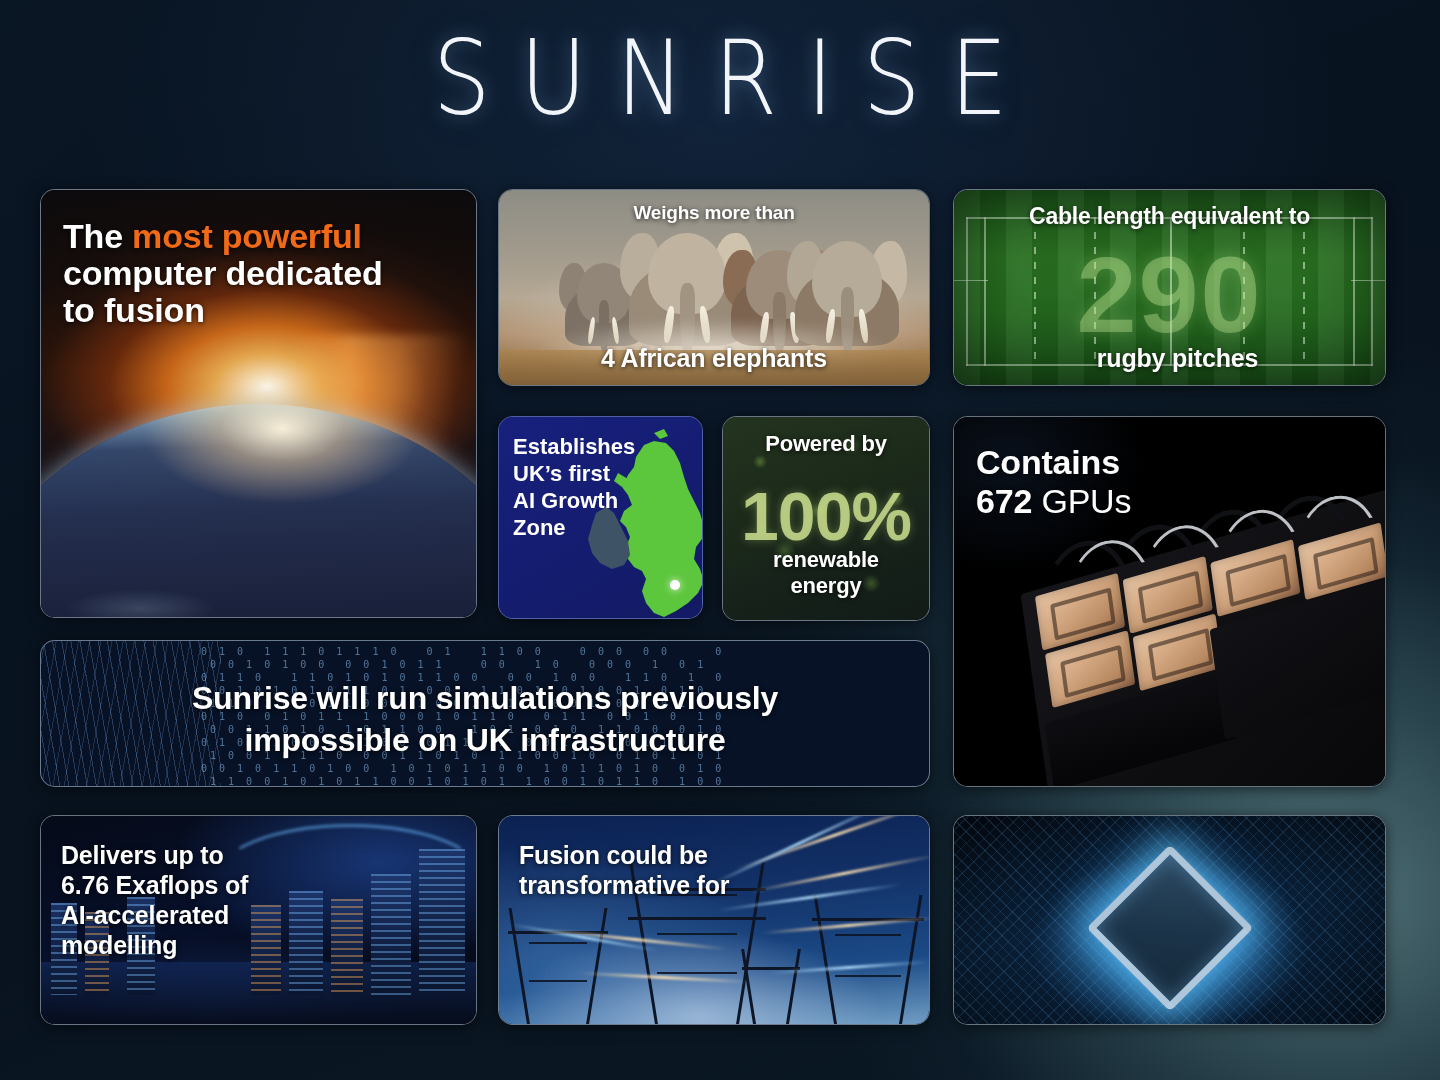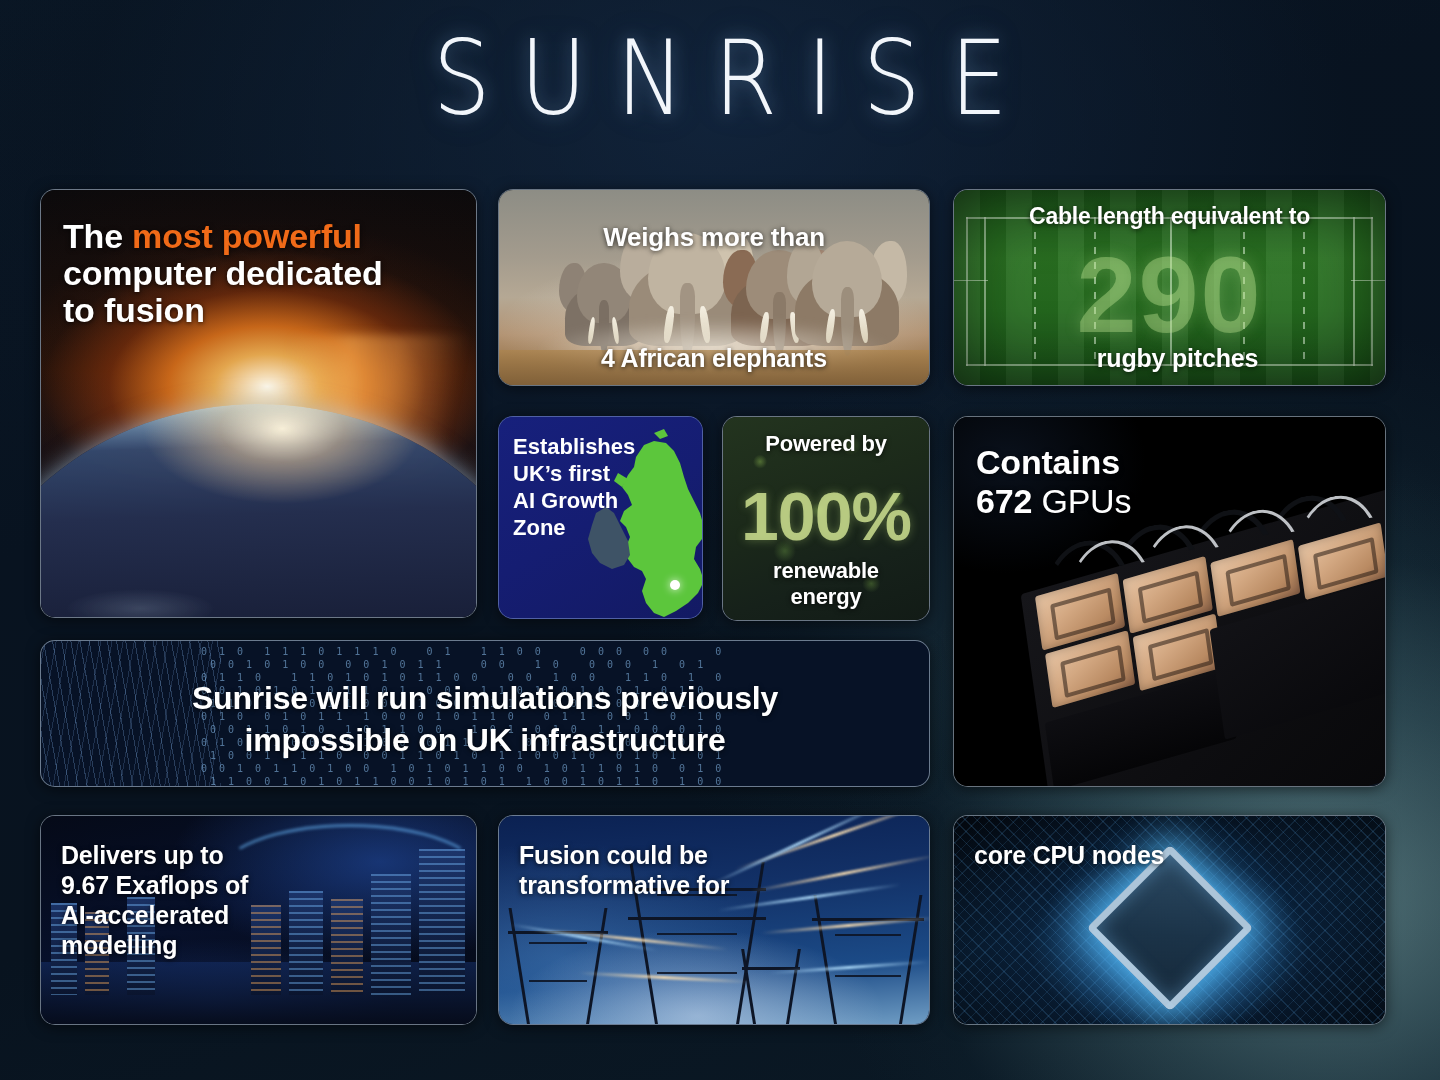--- a/index.html
+++ b/index.html
@@ -135,21 +135,21 @@
   .eleph .tusk-r { right:31%; transform: rotate(-8deg); }
   #c2 .dust {
     position:absolute; left:0; right:0; bottom:8%; height:26%;
     background: radial-gradient(ellipse 240px 40px at 50% 60%, rgba(238,232,220,0.75), rgba(0,0,0,0) 74%);
     filter: blur(5px);
   }
   #c2 .ground {
     position:absolute; left:0; right:0; bottom:0; height:18%;
     background: linear-gradient(180deg, rgba(172,132,78,0.75), rgba(128,96,56,0.95));
   }
-  #c2 .t-top { left:0; top:12px; width:100%; text-align:center; font-size:26px;margin-top:20px; }
+  #c2 .t-top { left:0; top:12px; width:100%; text-align:center; font-size:19px; }
   #c2 .t-bot { left:0; bottom:12px; width:100%; text-align:center; font-size:25px; }
 
   
   #c3 { left: 953px; top: 189px; width: 433px; height: 197px; }
   #c3 .bg {
     background:
       repeating-linear-gradient(90deg, rgba(255,255,255,0.055) 0 26px, rgba(0,0,0,0.06) 26px 52px),
       linear-gradient(180deg, #1f5f1c 0%, #2a7222 35%, #256b1f 62%, #1a5418 100%);
   }
   #c3 .vign { position:absolute; inset:0; box-shadow: inset 0 0 70px rgba(0,0,0,0.62); }
@@ -199,21 +199,21 @@
       linear-gradient(160deg,#23341f 0%, #1c2a1a 40%, #16211a 72%, #121b16 100%);
   }
   #c5 .pct {
     position:absolute; left:-4px; right:-4px; top:32%;
     text-align:center; font-size:68px; font-weight:700; line-height:1;
     color: rgba(214,232,150,0.80);
     text-shadow: 0 0 10px rgba(190,220,120,0.35);
     letter-spacing:-1px;
   }
   #c5 .t-top { left:0; top:14px; width:100%; text-align:center; font-size:22px; }
-  #c5 .t-bot { left:0; bottom:10px; width:100%; text-align:center; font-size:22px; line-height:26px; }
+  #c5 .t-bot { left:0; bottom:21px; width:100%; text-align:center; font-size:22px; line-height:26px; }
 
   
   #c6 { left: 953px; top: 416px; width: 433px; height: 371px; background:#000; }
   #c6 .bg {
     background:
       radial-gradient(ellipse 260px 200px at 86% 94%, rgba(30,56,92,0.55), rgba(0,0,0,0) 72%),
       radial-gradient(ellipse 200px 160px at 12% 12%, rgba(14,24,40,0.7), rgba(0,0,0,0) 70%),
       #000000;
   }
   #c6 .blade {
@@ -564,21 +564,21 @@
     <div class="rack warm" style="left:44px;  width:24px; height:40%;"></div>
     <div class="rack" style="left:86px;  width:28px; height:47%;"></div>
     <div class="rack warm" style="left:210px; width:30px; height:43%;"></div>
     <div class="rack" style="left:248px; width:34px; height:50%;"></div>
     <div class="rack warm" style="left:290px; width:32px; height:46%;"></div>
     <div class="rack" style="left:330px; width:40px; height:58%;"></div>
     <div class="rack" style="left:378px; width:46px; height:70%;"></div>
     <div class="streak"></div>
     <div class="txt">
       <div class="line h-white">Delivers up to</div>
-      <div class="line h-white">9.67 Exaflops of</div>
+      <div class="line h-white">6.76 Exaflops of</div>
       <div class="line h-white">AI-accelerated</div>
       <div class="line h-white">modelling</div>
     </div>
   </div>
 
   <div class="card" id="c9">
     <div class="bg"></div>
 
     <div class="pylon" style="left:150px; width:96px; height:78%;">
       <div class="leg-l"></div>
@@ -624,17 +624,16 @@
       <div class="line h-white">transformative for</div>
     </div>
   </div>
 
   <div class="card" id="c10">
     <div class="bg"></div>
     <div class="traces"></div>
     <div class="chipglow"></div>
     <div class="chip"></div>
     <div class="txt">
-      <div class="line h-white">core CPU nodes</div>
     </div>
   </div>
 
 </div>
 
 </body></html>

